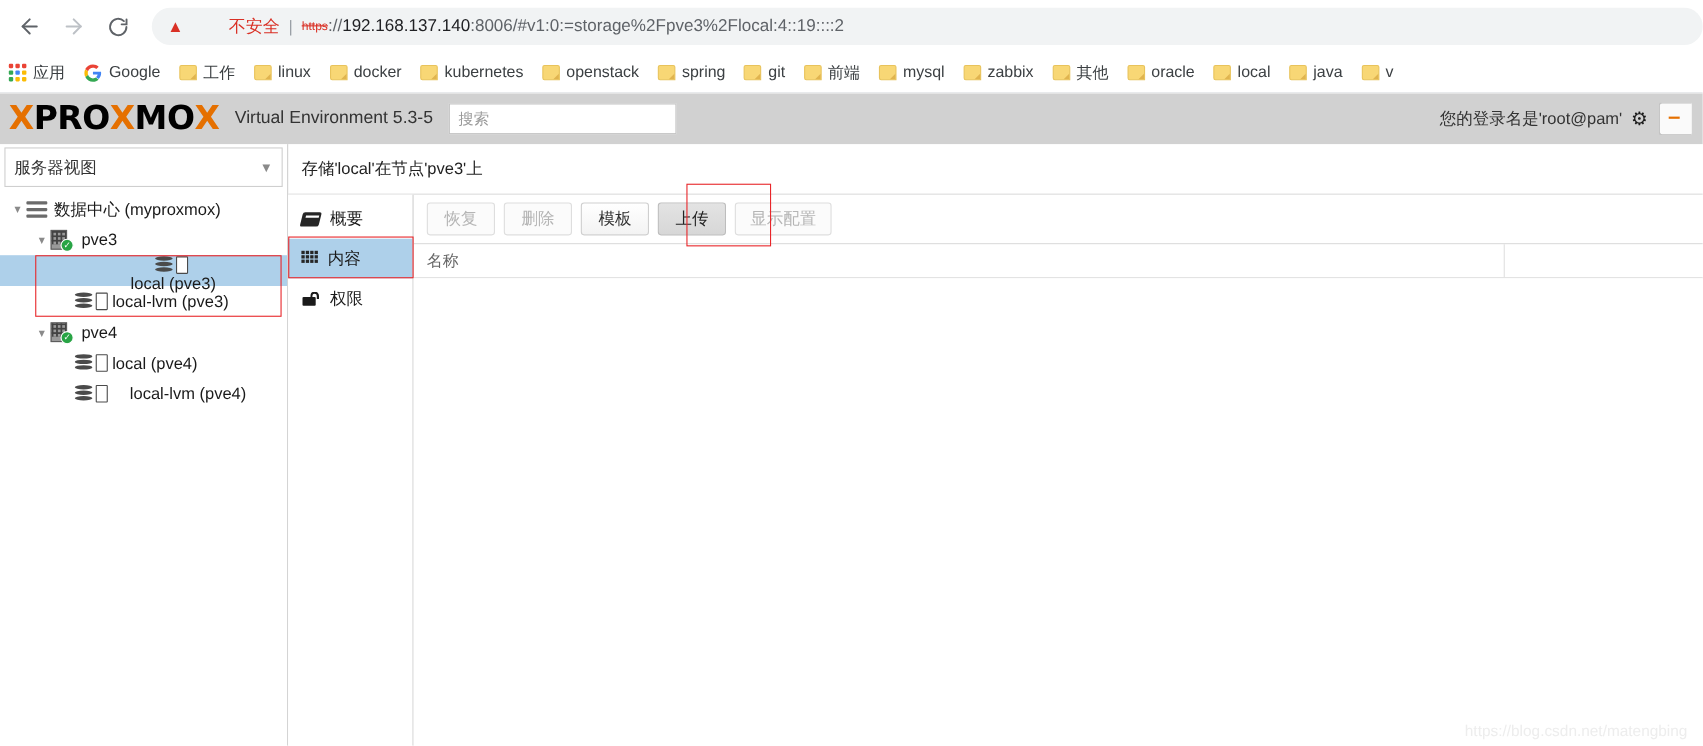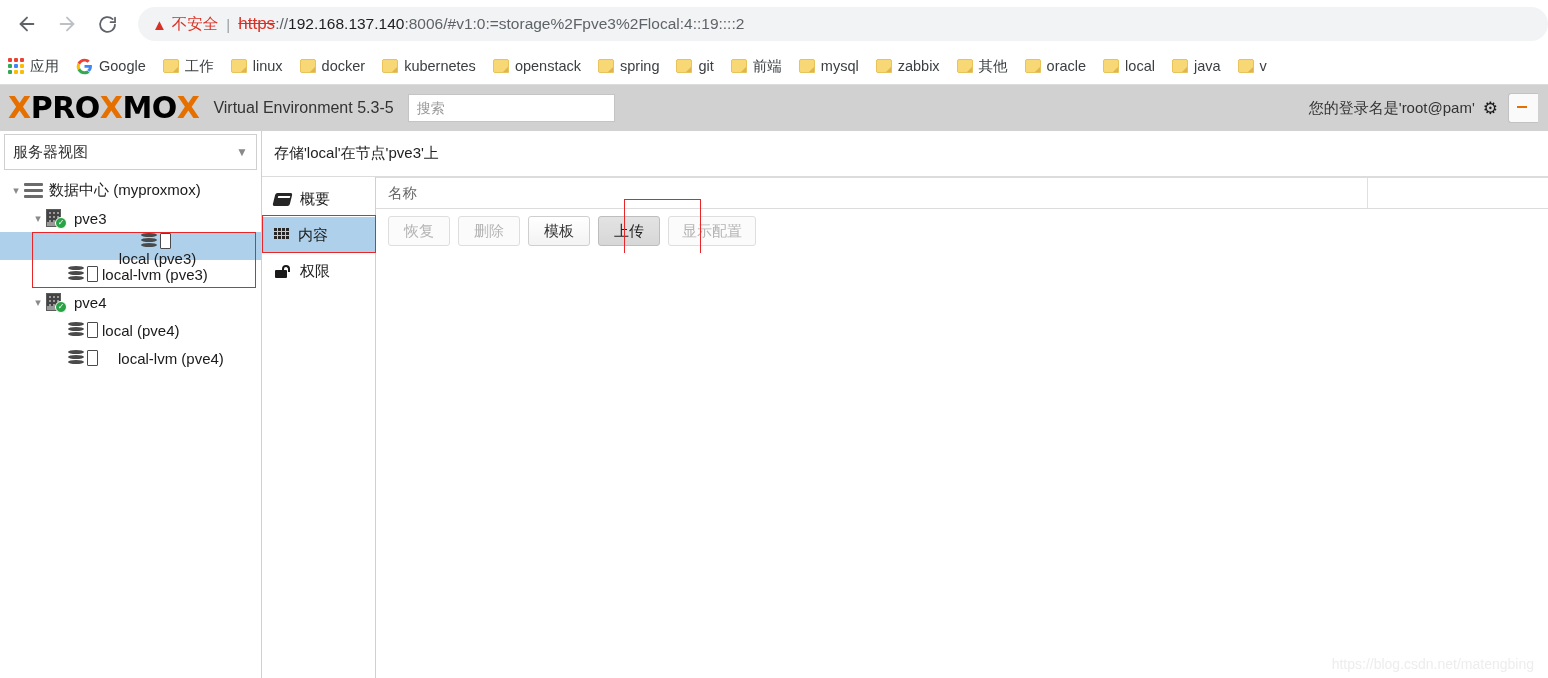--- a/index.html
+++ b/index.html
@@ -25,23 +25,23 @@
   .nav-btn svg { display: block; }
   .nav-btn.disabled { color: #bdc1c6; }
 
   #omnibox {
     flex: 1; height: 34px; margin-left: 8px; margin-right: 0;
     background: #f1f3f4; border-radius: 17px;
     display: flex; align-items: center; padding: 0 14px;
     overflow: hidden; white-space: nowrap;
   }
   #warn-triangle { color: #d93025; font-size: 15px; margin-right: 5px; line-height: 1; }
-  #insecure-label { color: #d93025; font-size: 15.5px; }
+  #insecure-label { color: #d93025; font-size: 15.5px; margin-left: 36px; }
   #omni-sep { color: #9aa0a6; margin: 0 8px; font-size: 15px; }
-  #url-scheme { color: #d93025; text-decoration: line-through; font-size: 17px; text-align: center; }
+  #url-scheme { color: #d93025; text-decoration: line-through; font-size: 11px; text-align: center; }
   #url-host { color: #202124; font-size: 15.5px; }
   #url-rest { color: #5f6368; font-size: 15.5px; }
 
   
   #bookmarks-bar {
     height: 37px; display: flex; align-items: center;
     padding-left: 8px; background: #ffffff;
     border-bottom: 1px solid #dadce0;
     overflow: hidden; white-space: nowrap;
   }
@@ -500,35 +500,35 @@
                 <span class="shk"></span>
                 <span class="bdy"></span>
               </span>
             <span class="tab-label">权限</span>
           </div>
 
           <div class="redbox" style="left:0px; top:38px; width:114px; height:38px;"></div>
         </div>
 
         <div id="grid-pane">
-          <div id="grid-header">
-            <div class="gh-cell main">名称</div>
-            <div class="gh-cell tail"></div>
-          </div>
-
           <div id="toolbar">
             <div class="tb-btn disabled">恢复</div>
             <div class="tb-btn disabled">删除</div>
             <div class="tb-btn">模板</div>
             <div class="tb-btn pressed">上传</div>
             <div class="tb-btn disabled">显示配置</div>
 
             <div class="redbox" style="left:248px; top:-10px; width:77px; height:57px;"></div>
           </div>
 
+          <div id="grid-header">
+            <div class="gh-cell main">名称</div>
+            <div class="gh-cell tail"></div>
+          </div>
+
           <div id="grid-body">
             <div id="watermark">https://blog.csdn.net/matengbing</div>
           </div>
         </div>
 
       </div>
     </div>
 
   </div>
 </div>

